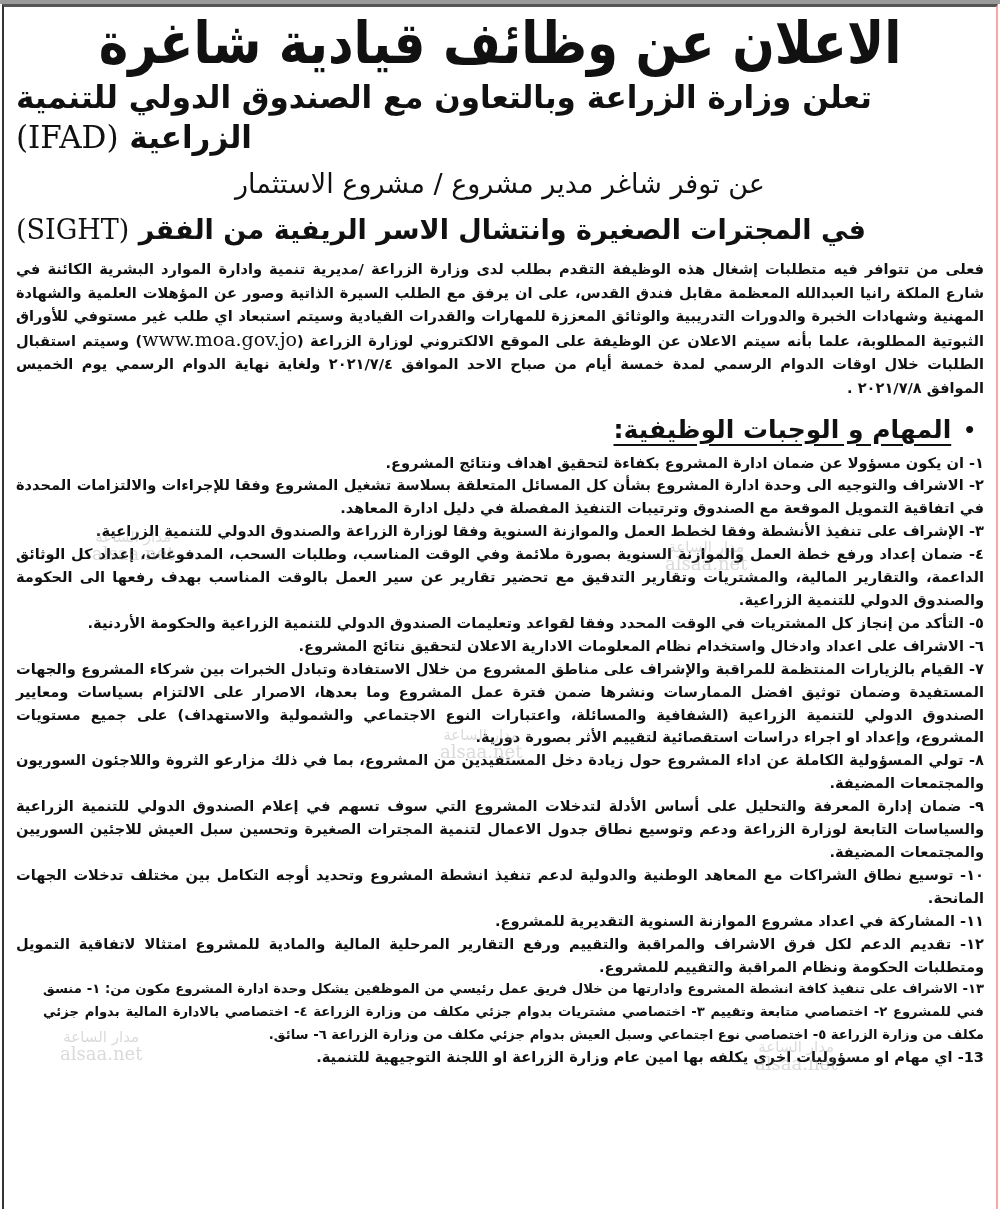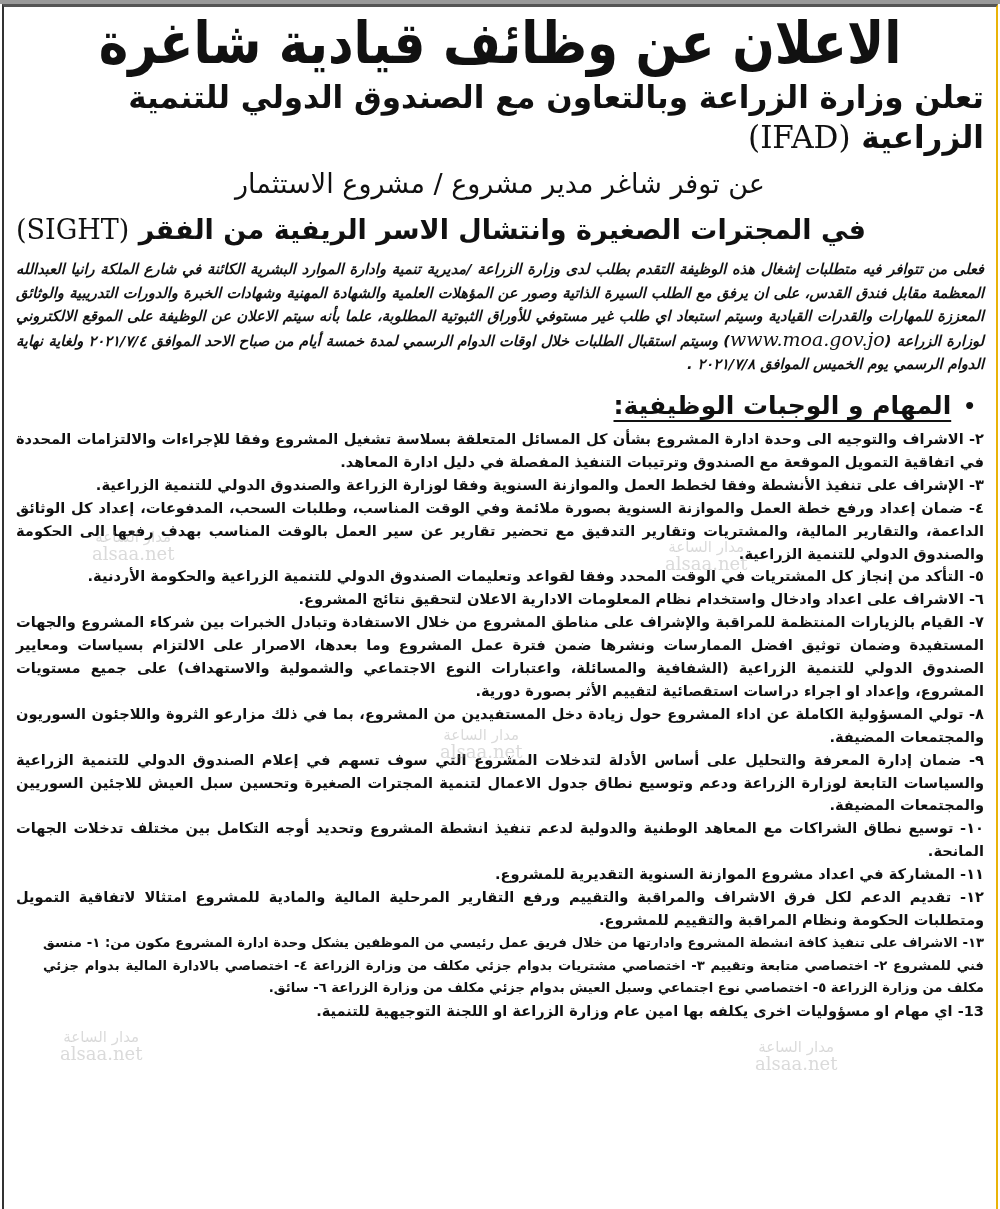--- a/index.html
+++ b/index.html
@@ -2,31 +2,31 @@
 <html><head>
   <meta charset="utf-8">
   <style>
     html, body { margin: 0; padding: 0; background: #ffffff; }
     body {
       width: 1000px; height: 1209px; overflow: hidden; position: relative;
       font-family: "DejaVu Sans", sans-serif; color: #111;
     }
     .frame {
       position: absolute; left: 2px; top: 4px; right: 2px; bottom: 0;
-      border-top: 3px solid #555; border-left: 2px solid #333; border-right: 2px solid #eab308;
+      border-top: 3px solid #555; border-left: 2px solid #333; border-right: 2px solid #fca5a5;
       background: #fff;
     }
     .topbar { position: absolute; left: 0; top: 0; width: 1000px; height: 4px; background: #9a9a9a; }
     .doc { direction: rtl; text-align: right; padding: 0 12px 0 12px; }
     .title {
       text-align: center; font-weight: 900; font-size: 50px; line-height: 64px;
       margin-top: 4px; letter-spacing: 0; font-family: "DejaVu Sans", sans-serif;
       transform: scaleY(1.15);
     }
-    .sub1 { text-align: right; font-weight: 700; font-size: 31px; line-height: 40px; margin-top: 2px; }
+    .sub1 { text-align: left; font-weight: 700; font-size: 31px; line-height: 40px; margin-top: 2px; }
     .sub2 { text-align: center; font-weight: 400; font-size: 27px; line-height: 42px; margin-top: 6px; }
     .sub3 { text-align: left; font-weight: 700; font-size: 27px; line-height: 42px; margin-top: 4px; }
     .latin { font-family: "DejaVu Serif", serif; font-weight: 400; }
     .intro {
       font-size: 14.6px; line-height: 23.6px; font-weight: 700; text-align: justify;
       text-align-last: right; margin-top: 6px;
     }
     .intro .url { font-family: "DejaVu Serif", serif; font-weight: 400; font-size: 19px; }
     .section-head {
       display: flex; align-items: center; gap: 12px; margin-top: 10px; margin-bottom: 2px;
@@ -61,30 +61,31 @@
       <span class="latin">(IFAD)</span>
     </div>
 
     <div class="sub2">عن توفر شاغر مدير مشروع / مشروع الاستثمار</div>
 
     <div class="sub3">
       <span>في المجترات الصغيرة وانتشال الاسر الريفية من الفقر</span>
       <span class="latin">(SIGHT)</span>
     </div>
 
-    <p class="intro" style="margin-bottom:0;font-style:italic;">
+    <p class="intro" style="margin-bottom:0;">
       <span>فعلى من تتوافر فيه متطلبات إشغال هذه الوظيفة التقدم بطلب لدى وزارة الزراعة /مديرية تنمية وادارة الموارد البشرية الكائنة في شارع الملكة رانيا العبدالله المعظمة مقابل فندق القدس، على ان يرفق مع الطلب السيرة الذاتية وصور عن المؤهلات العلمية والشهادة المهنية وشهادات الخبرة والدورات التدريبية والوثائق المعززة للمهارات والقدرات القيادية وسيتم استبعاد اي طلب غير مستوفي للأوراق الثبوتية المطلوبة، علما بأنه سيتم الاعلان عن الوظيفة على الموقع الالكتروني لوزارة الزراعة (</span><span class="url">www.moa.gov.jo</span><span>) وسيتم استقبال الطلبات خلال اوقات الدوام الرسمي لمدة خمسة أيام من صباح الاحد الموافق ٢٠٢١/٧/٤ ولغاية نهاية الدوام الرسمي يوم الخميس الموافق ٢٠٢١/٧/٨ .</span>
     </p>
 
     <div class="section-head">
       <span class="bullet">•</span>
       <span class="label">المهام و الوجبات الوظيفية:</span>
     </div>
 
     <ul class="items">
+      <li class="item"><span class="num">١-</span> <span>ان يكون مسؤولا عن ضمان ادارة المشروع بكفاءة لتحقيق اهداف ونتائج المشروع.</span></li>
       <li class="item"><span class="num">٢-</span> <span>الاشراف والتوجيه الى وحدة ادارة المشروع بشأن كل المسائل المتعلقة بسلاسة تشغيل المشروع وفقا للإجراءات والالتزامات المحددة في اتفاقية التمويل الموقعة مع الصندوق وترتيبات التنفيذ المفصلة في دليل ادارة المعاهد.</span></li>
       <li class="item"><span class="num">٣-</span> <span>الإشراف على تنفيذ الأنشطة وفقا لخطط العمل والموازنة السنوية وفقا لوزارة الزراعة والصندوق الدولي للتنمية الزراعية.</span></li>
       <li class="item"><span class="num">٤-</span> <span>ضمان إعداد ورفع خطة العمل والموازنة السنوية بصورة ملائمة وفي الوقت المناسب، وطلبات السحب، المدفوعات، إعداد كل الوثائق الداعمة، والتقارير المالية، والمشتريات وتقارير التدقيق مع تحضير تقارير عن سير العمل بالوقت المناسب بهدف رفعها الى الحكومة والصندوق الدولي للتنمية الزراعية.</span></li>
       <li class="item"><span class="num">٥-</span> <span>التأكد من إنجاز كل المشتريات في الوقت المحدد وفقا لقواعد وتعليمات الصندوق الدولي للتنمية الزراعية والحكومة الأردنية.</span></li>
       <li class="item"><span class="num">٦-</span> <span>الاشراف على اعداد وادخال واستخدام نظام المعلومات الادارية الاعلان لتحقيق نتائج المشروع.</span></li>
       <li class="item"><span class="num">٧-</span> <span>القيام بالزيارات المنتظمة للمراقبة والإشراف على مناطق المشروع من خلال الاستفادة وتبادل الخبرات بين شركاء المشروع والجهات المستفيدة وضمان توثيق افضل الممارسات ونشرها ضمن فترة عمل المشروع وما بعدها، الاصرار على الالتزام بسياسات ومعايير الصندوق الدولي للتنمية الزراعية (الشفافية والمسائلة، واعتبارات النوع الاجتماعي والشمولية والاستهداف) على جميع مستويات المشروع، وإعداد او اجراء دراسات استقصائية لتقييم الأثر بصورة دورية.</span></li>
       <li class="item"><span class="num">٨-</span> <span>تولي المسؤولية الكاملة عن اداء المشروع حول زيادة دخل المستفيدين من المشروع، بما في ذلك مزارعو الثروة واللاجئون السوريون والمجتمعات المضيفة.</span></li>
       <li class="item"><span class="num">٩-</span> <span>ضمان إدارة المعرفة والتحليل على أساس الأدلة لتدخلات المشروع التي سوف تسهم في إعلام الصندوق الدولي للتنمية الزراعية والسياسات التابعة لوزارة الزراعة ودعم وتوسيع نطاق جدول الاعمال لتنمية المجترات الصغيرة وتحسين سبل العيش للاجئين السوريين والمجتمعات المضيفة.</span></li>
       <li class="item"><span class="num">١٠-</span> <span>توسيع نطاق الشراكات مع المعاهد الوطنية والدولية لدعم تنفيذ انشطة المشروع وتحديد أوجه التكامل بين مختلف تدخلات الجهات المانحة.</span></li>
       <li class="item"><span class="num">١١-</span> <span>المشاركة في اعداد مشروع الموازنة السنوية التقديرية للمشروع.</span></li>

